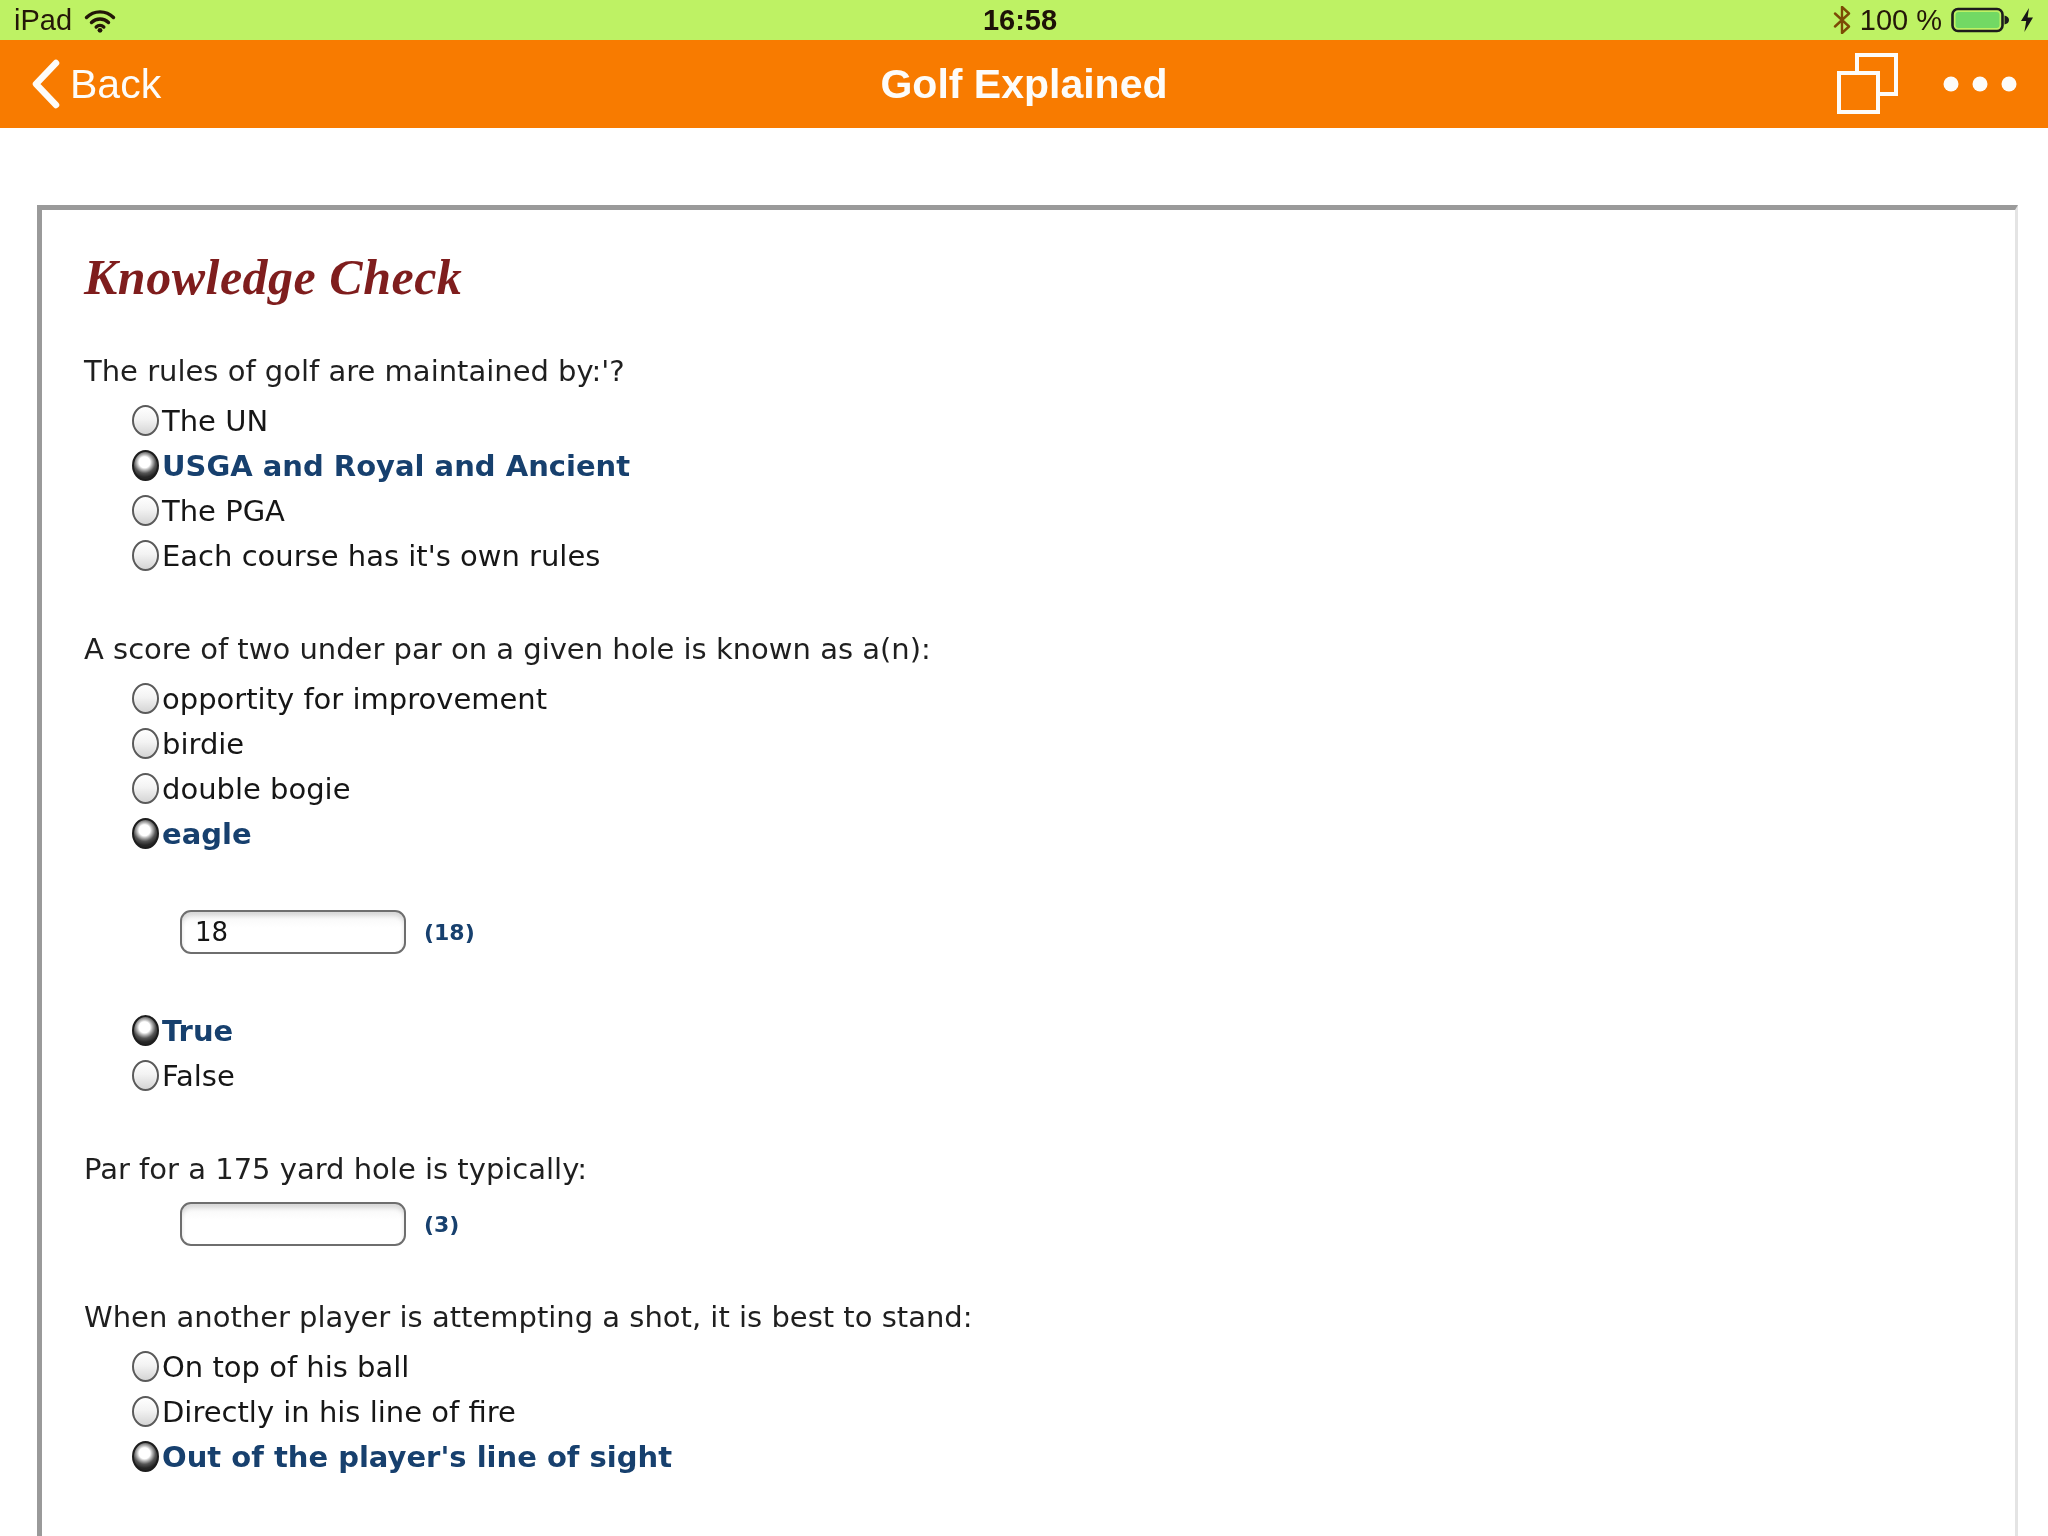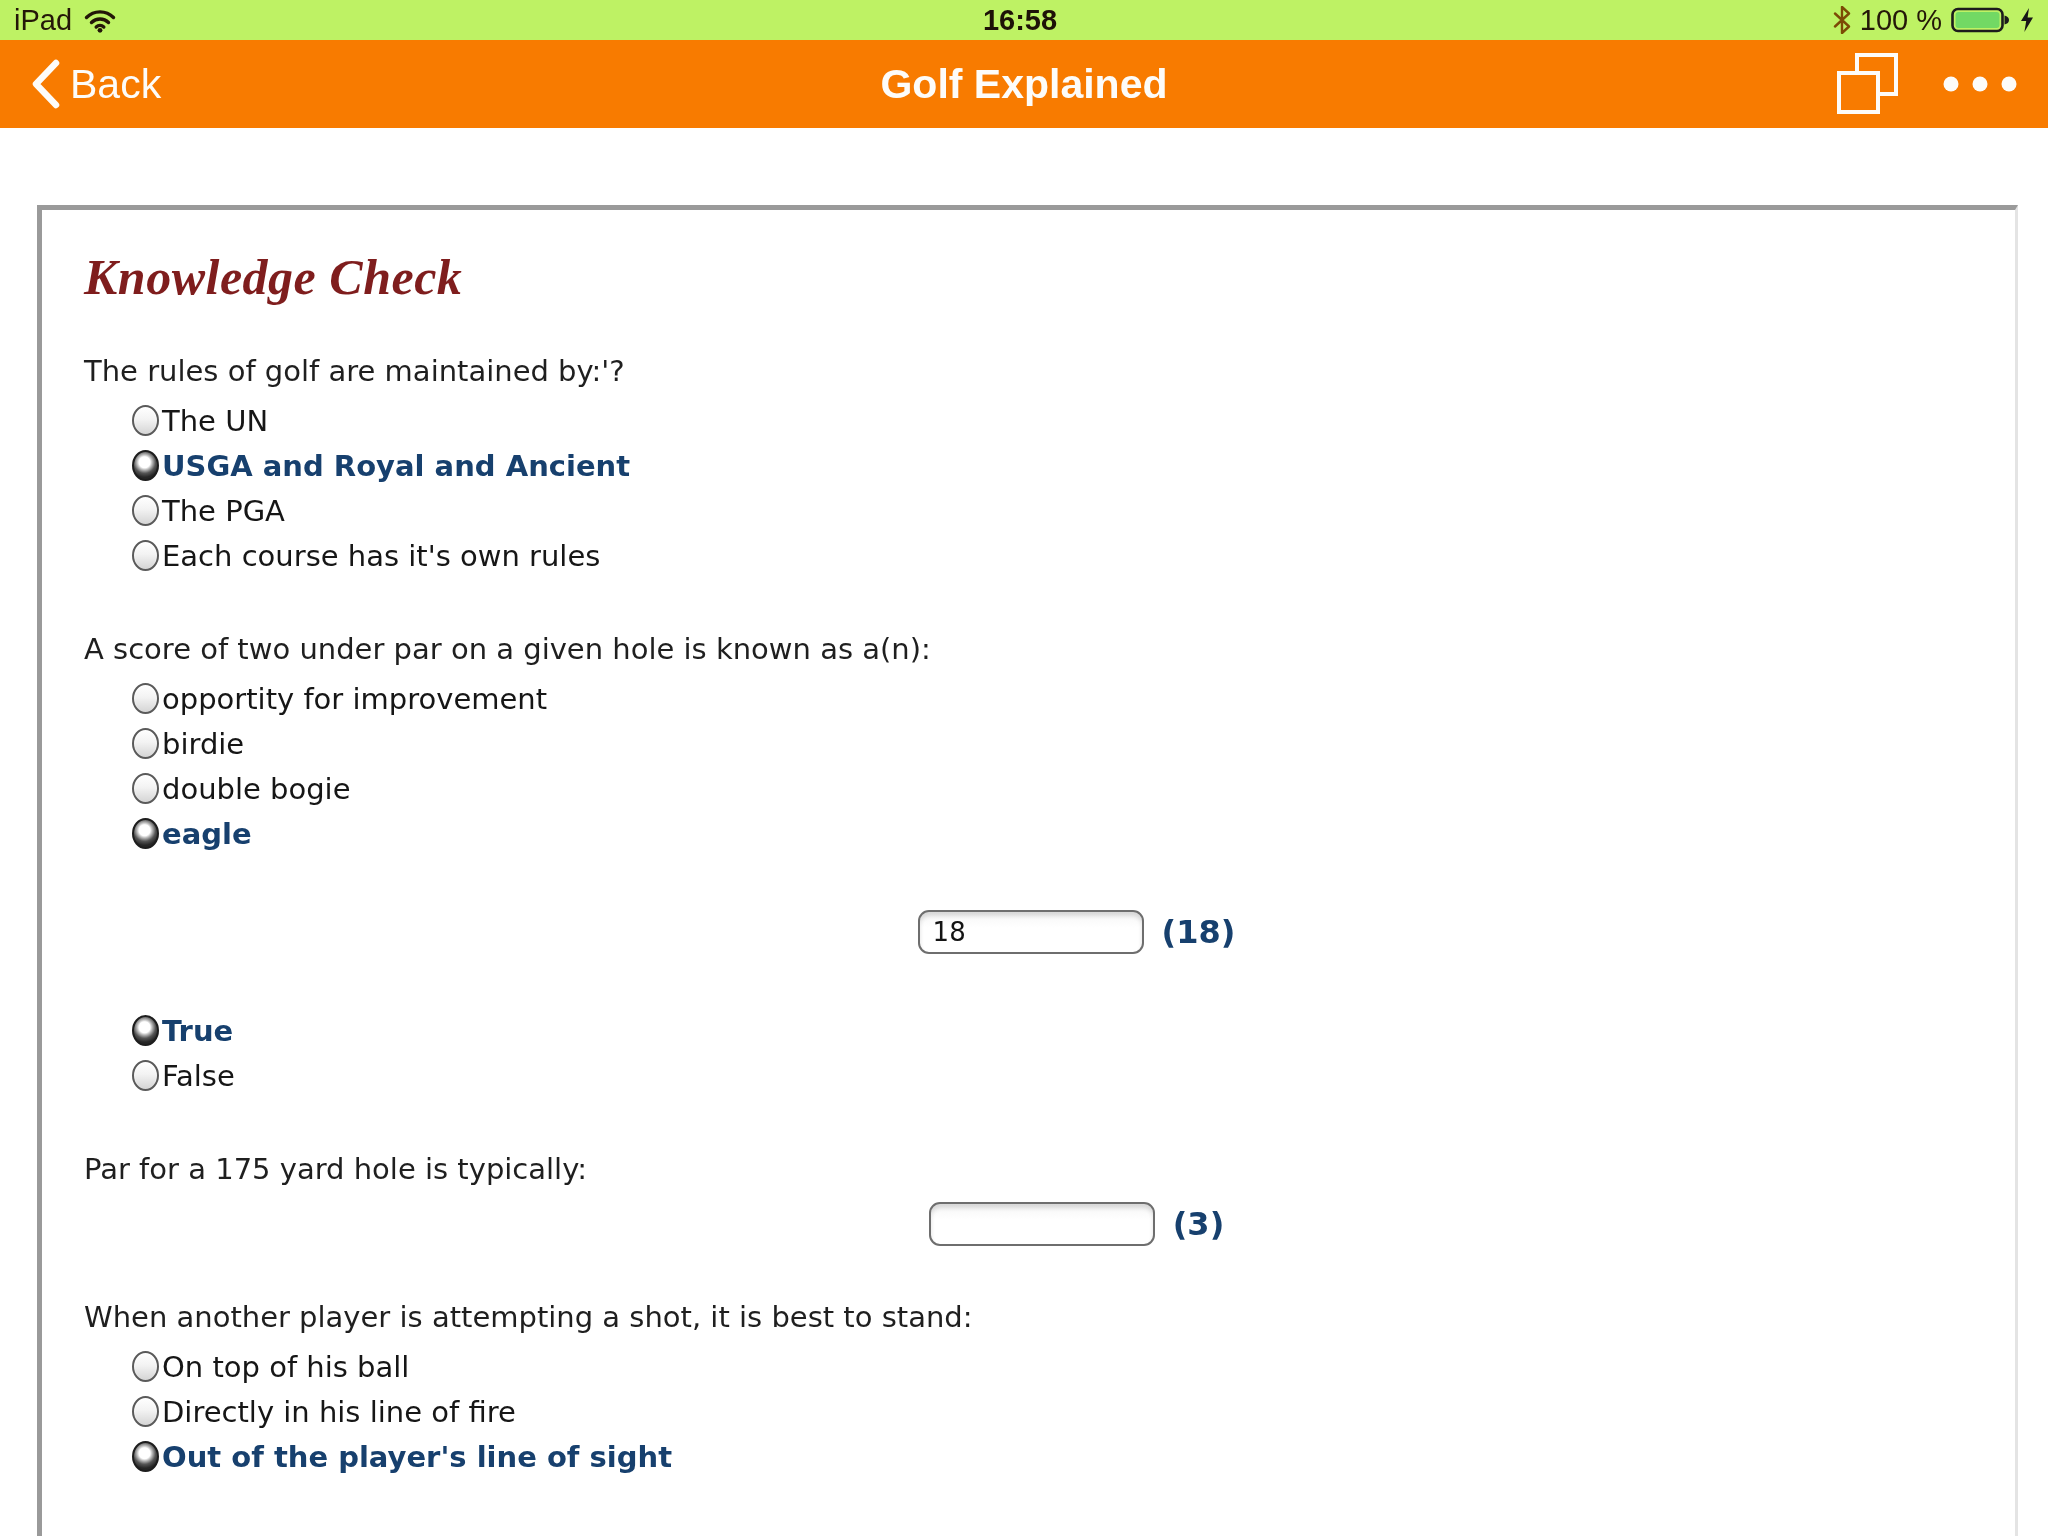--- a/index.html
+++ b/index.html
@@ -46,28 +46,28 @@
     background:linear-gradient(180deg,#ffffff 0%,#f3f3f3 45%,#d5d5d5 100%);
     box-shadow:inset 0 1px 2px #ffffff;
   }
   .radio.selected{
     border:2px solid #1d1d1d;
     background:radial-gradient(circle at 46% 38%, #ffffff 0 5.5px, #bdbdbd 7.5px, #555555 11px, #262626 15px);
     box-shadow:none;
   }
   .opt-label{font-size:29px;color:#161616;}
   .opt-label.bold{color:#17406E;font-weight:bold;}
-  .fill-row{display:flex;align-items:center;margin-left:48px;margin-top:16px;justify-content:center;}
+  .fill-row{display:flex;align-items:center;margin-left:48px;margin-top:16px;}
   .fill-input{
     width:196px;height:40px;border:2px solid #6e6e6e;border-radius:11px;
     box-shadow:inset 0 4px 4px rgba(0,0,0,0.13);
     font-family:"DejaVu Sans", sans-serif;font-size:26px;color:#141414;
     padding:0 13px;background:linear-gradient(#f6f6f6,#ffffff 40%);outline:none;
   }
-  .answer-hint{margin-left:18px;font-size:32px;font-weight:bold;color:#17406E;}
+  .answer-hint{margin-left:18px;font-size:22px;font-weight:bold;color:#17406E;}
 </style>
 </head>
 <body>
 
 <div class="status-bar">
   <div class="sb-side">
     <span>iPad</span>
     <span class="icon">
       <svg width="32" height="25" viewBox="0 0 32 25">
         <path d="M2.5 9.5 A 19 19 0 0 1 29.5 9.5" fill="none" stroke="#241708" stroke-width="3.4" stroke-linecap="round"></path>

